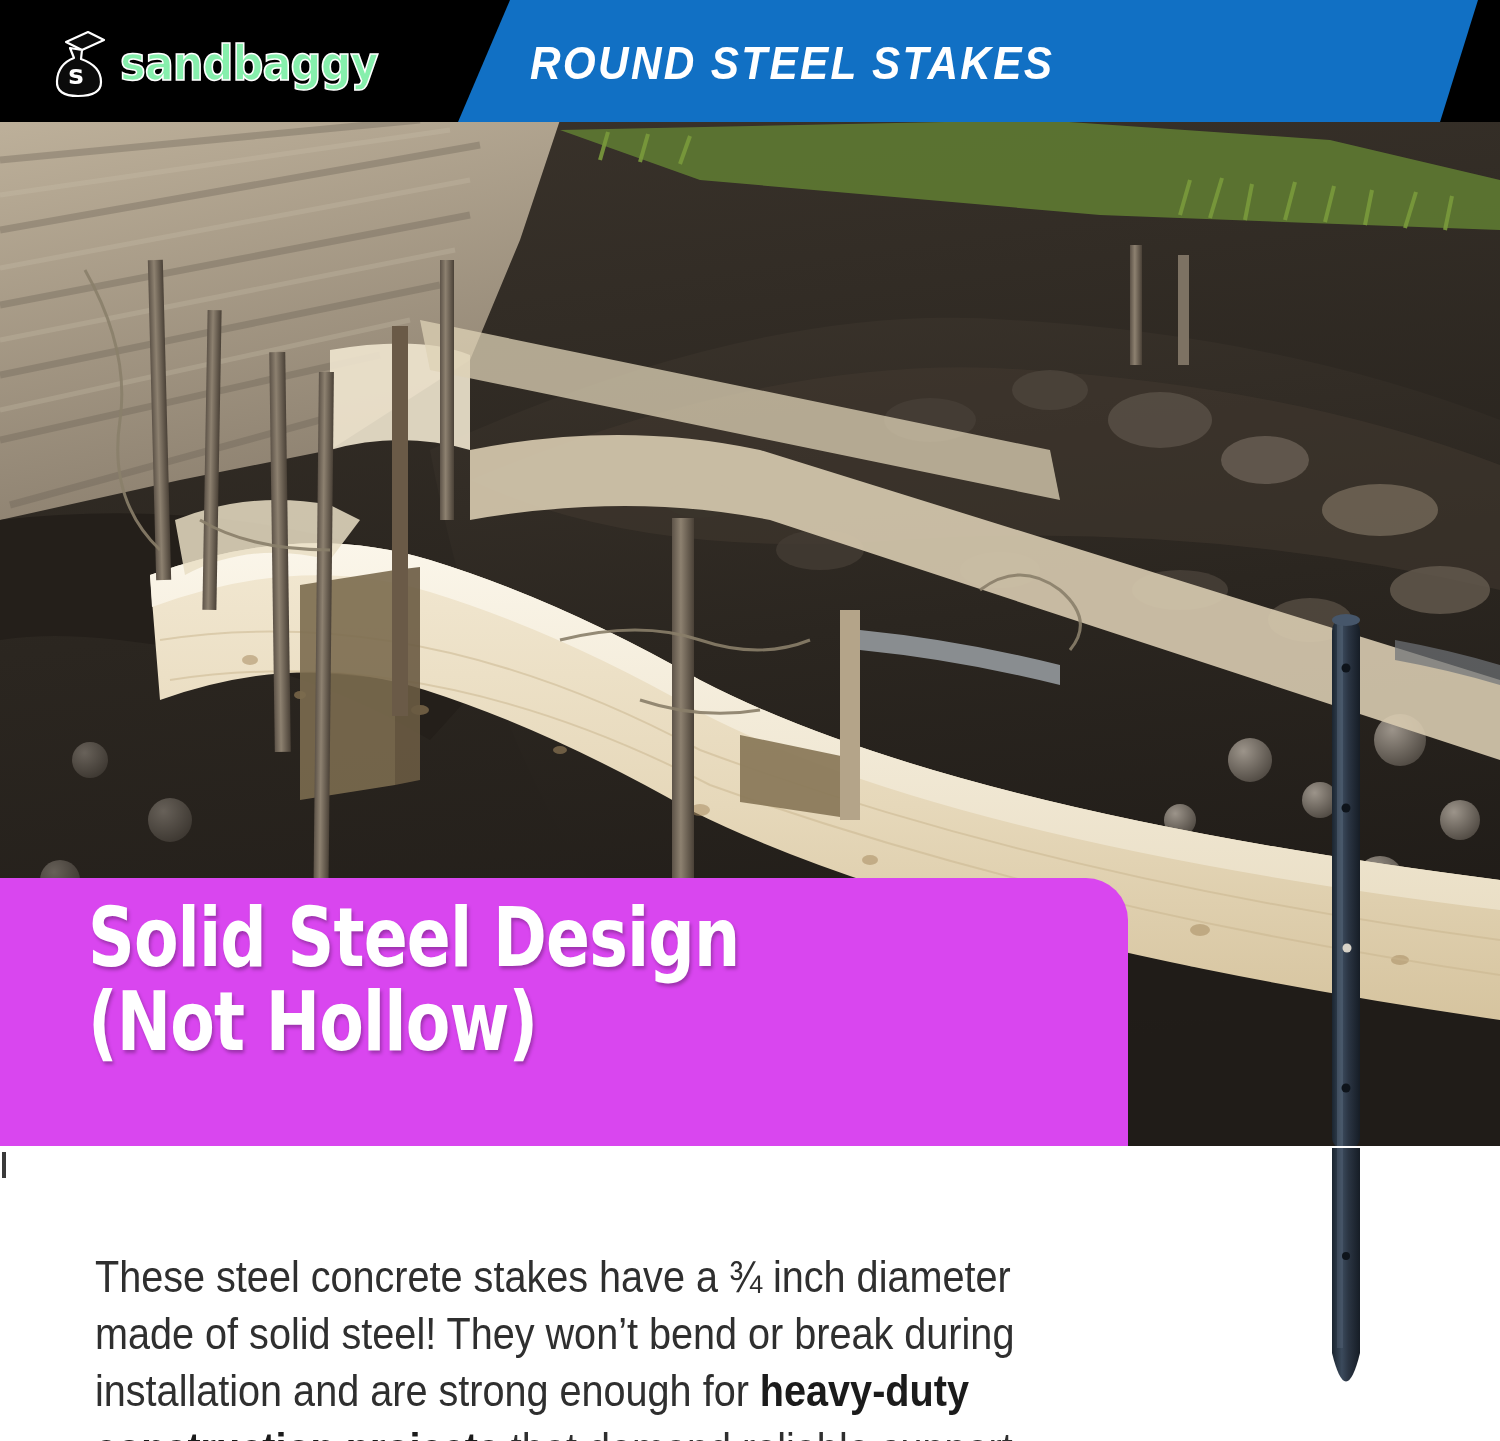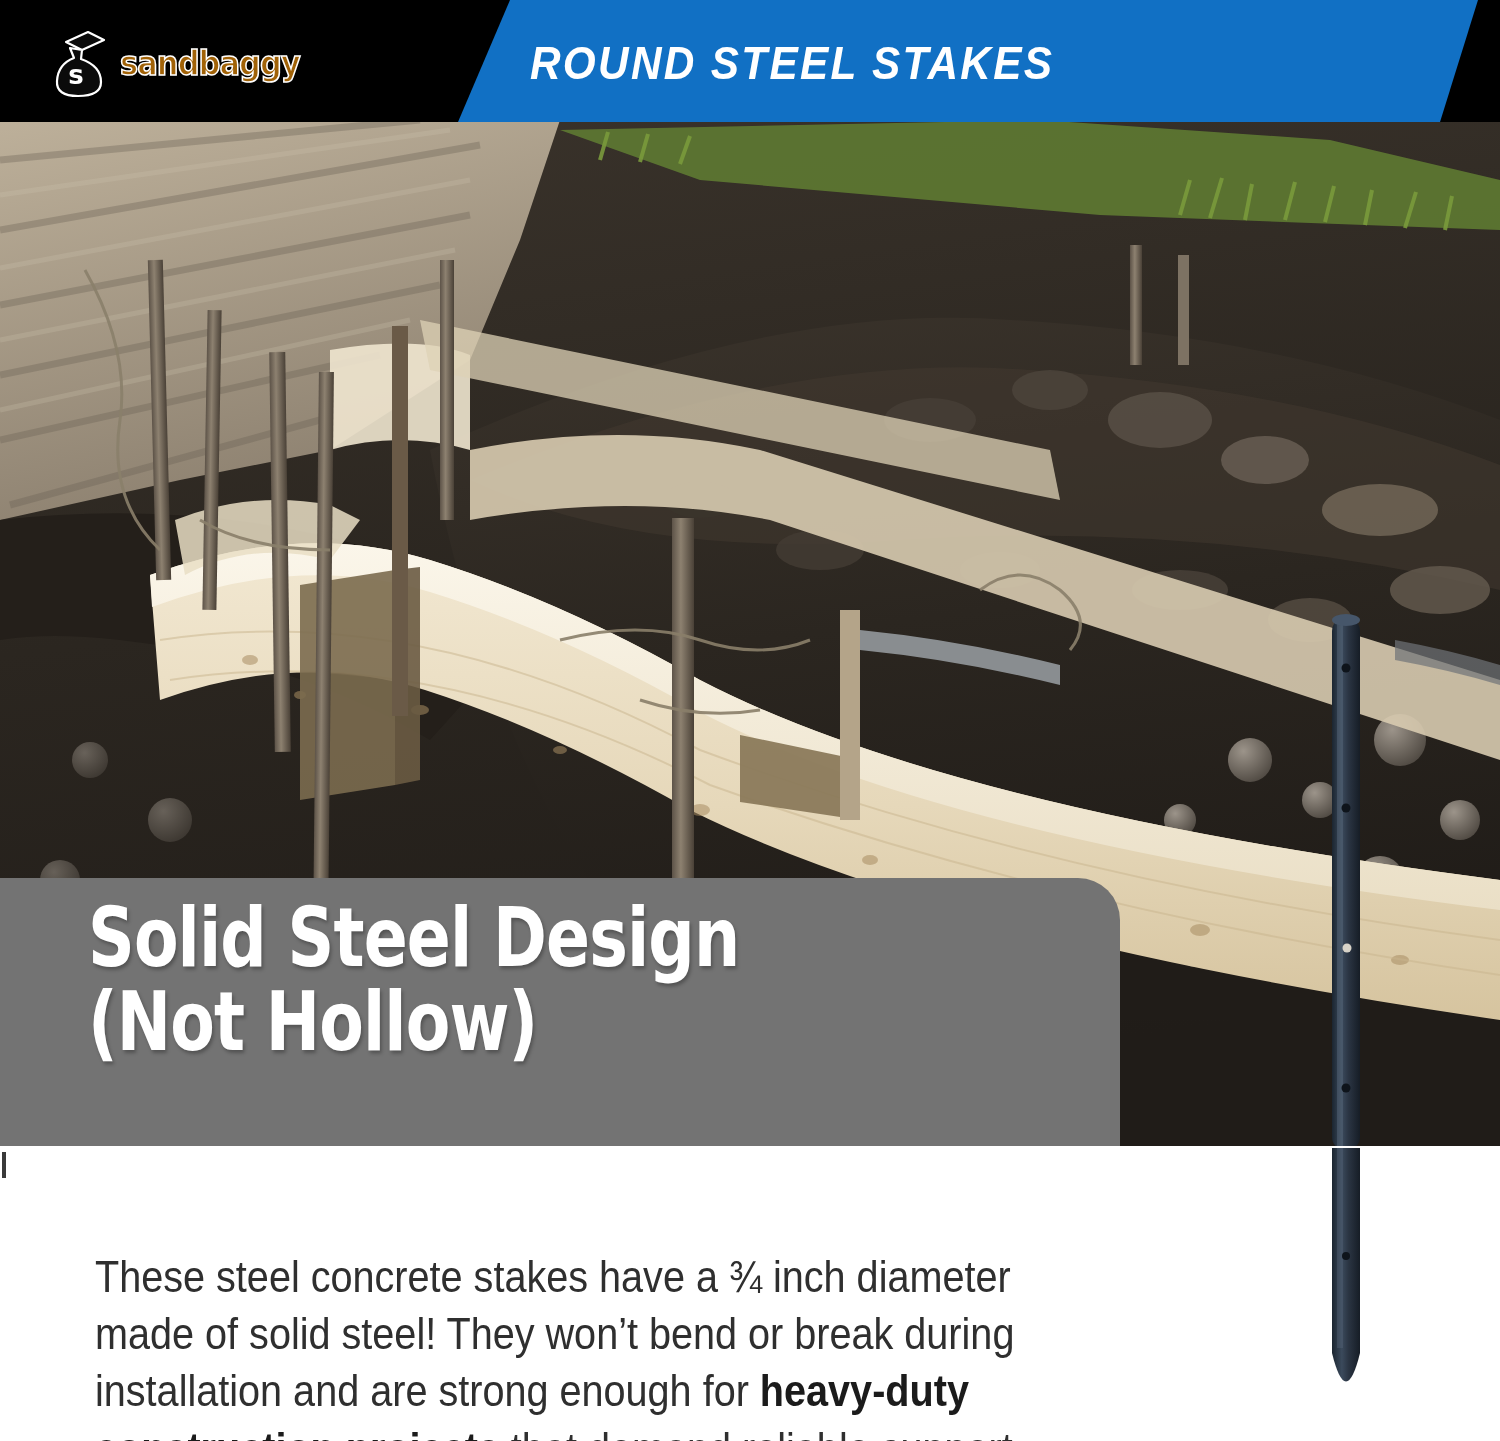--- a/index.html
+++ b/index.html
@@ -6,35 +6,35 @@
   body{width:1500px;height:1441px;font-family:"Liberation Sans",sans-serif;overflow:hidden;}
   .page{position:relative;width:1500px;height:1441px;background:#fff;overflow:hidden;}
 
   
   .header{position:absolute;left:0;top:0;width:1500px;height:122px;background:#000;overflow:hidden;z-index:40;}
   .header-blue{position:absolute;left:0;top:0;width:1500px;height:122px;background:#1170c4;
     clip-path:polygon(510px 0, 1478px 0, 1440px 122px, 458px 122px);}
   .logo{position:absolute;left:48px;top:26px;display:flex;align-items:center;gap:10px;}
   .bag-icon{position:relative;width:62px;height:74px;}
   .bag-icon svg{display:block;}
-  .logo-word{font-family:"DejaVu Sans",sans-serif;font-weight:bold;font-size:34px;color:#a16207;
+  .logo-word{font-family:"DejaVu Sans",sans-serif;font-weight:bold;font-size:48px;color:#86efac;
     letter-spacing:-1px;line-height:1;text-transform:lowercase;
     font-stretch:condensed;
     -webkit-text-stroke:1.5px #fff;}
   .header-title{position:absolute;left:530px;top:36px;color:#fff;font-size:46px;font-weight:bold;
     font-style:italic;letter-spacing:2.5px;font-family:"Liberation Sans",sans-serif;
     transform:scaleX(0.92);transform-origin:left center;white-space:nowrap;}
 
   
   .photo{position:absolute;left:0;top:120px;width:1500px;height:1030px;overflow:hidden;background:#2b2520;z-index:10;}
   .photo svg{position:absolute;left:0;top:0;}
 
   
-  .title-panel{position:absolute;left:0;top:878px;width:1120px;height:268px;background:#737373;
-    border-top-right-radius:42px;z-index:30;}
+  .title-panel{position:absolute;left:0;top:878px;width:1120px;height:268px;background:#d946ef;
+    border-top-right-radius:42px;z-index:30;padding-left:8px;}
   .title-text{position:absolute;left:88px;top:18px;color:#fff;font-weight:bold;
     font-size:82px;line-height:1.03;letter-spacing:-1px;
     font-family:"DejaVu Sans",sans-serif;font-stretch:condensed;
     transform:scaleX(0.88);transform-origin:left top;
     text-shadow:2px 3px 4px rgba(0,0,0,0.28);white-space:nowrap;}
   .title-text .l2{display:block;}
 
   
   .fg-stake{position:absolute;left:1332px;top:1148px;width:28px;height:258px;z-index:35;}
 

